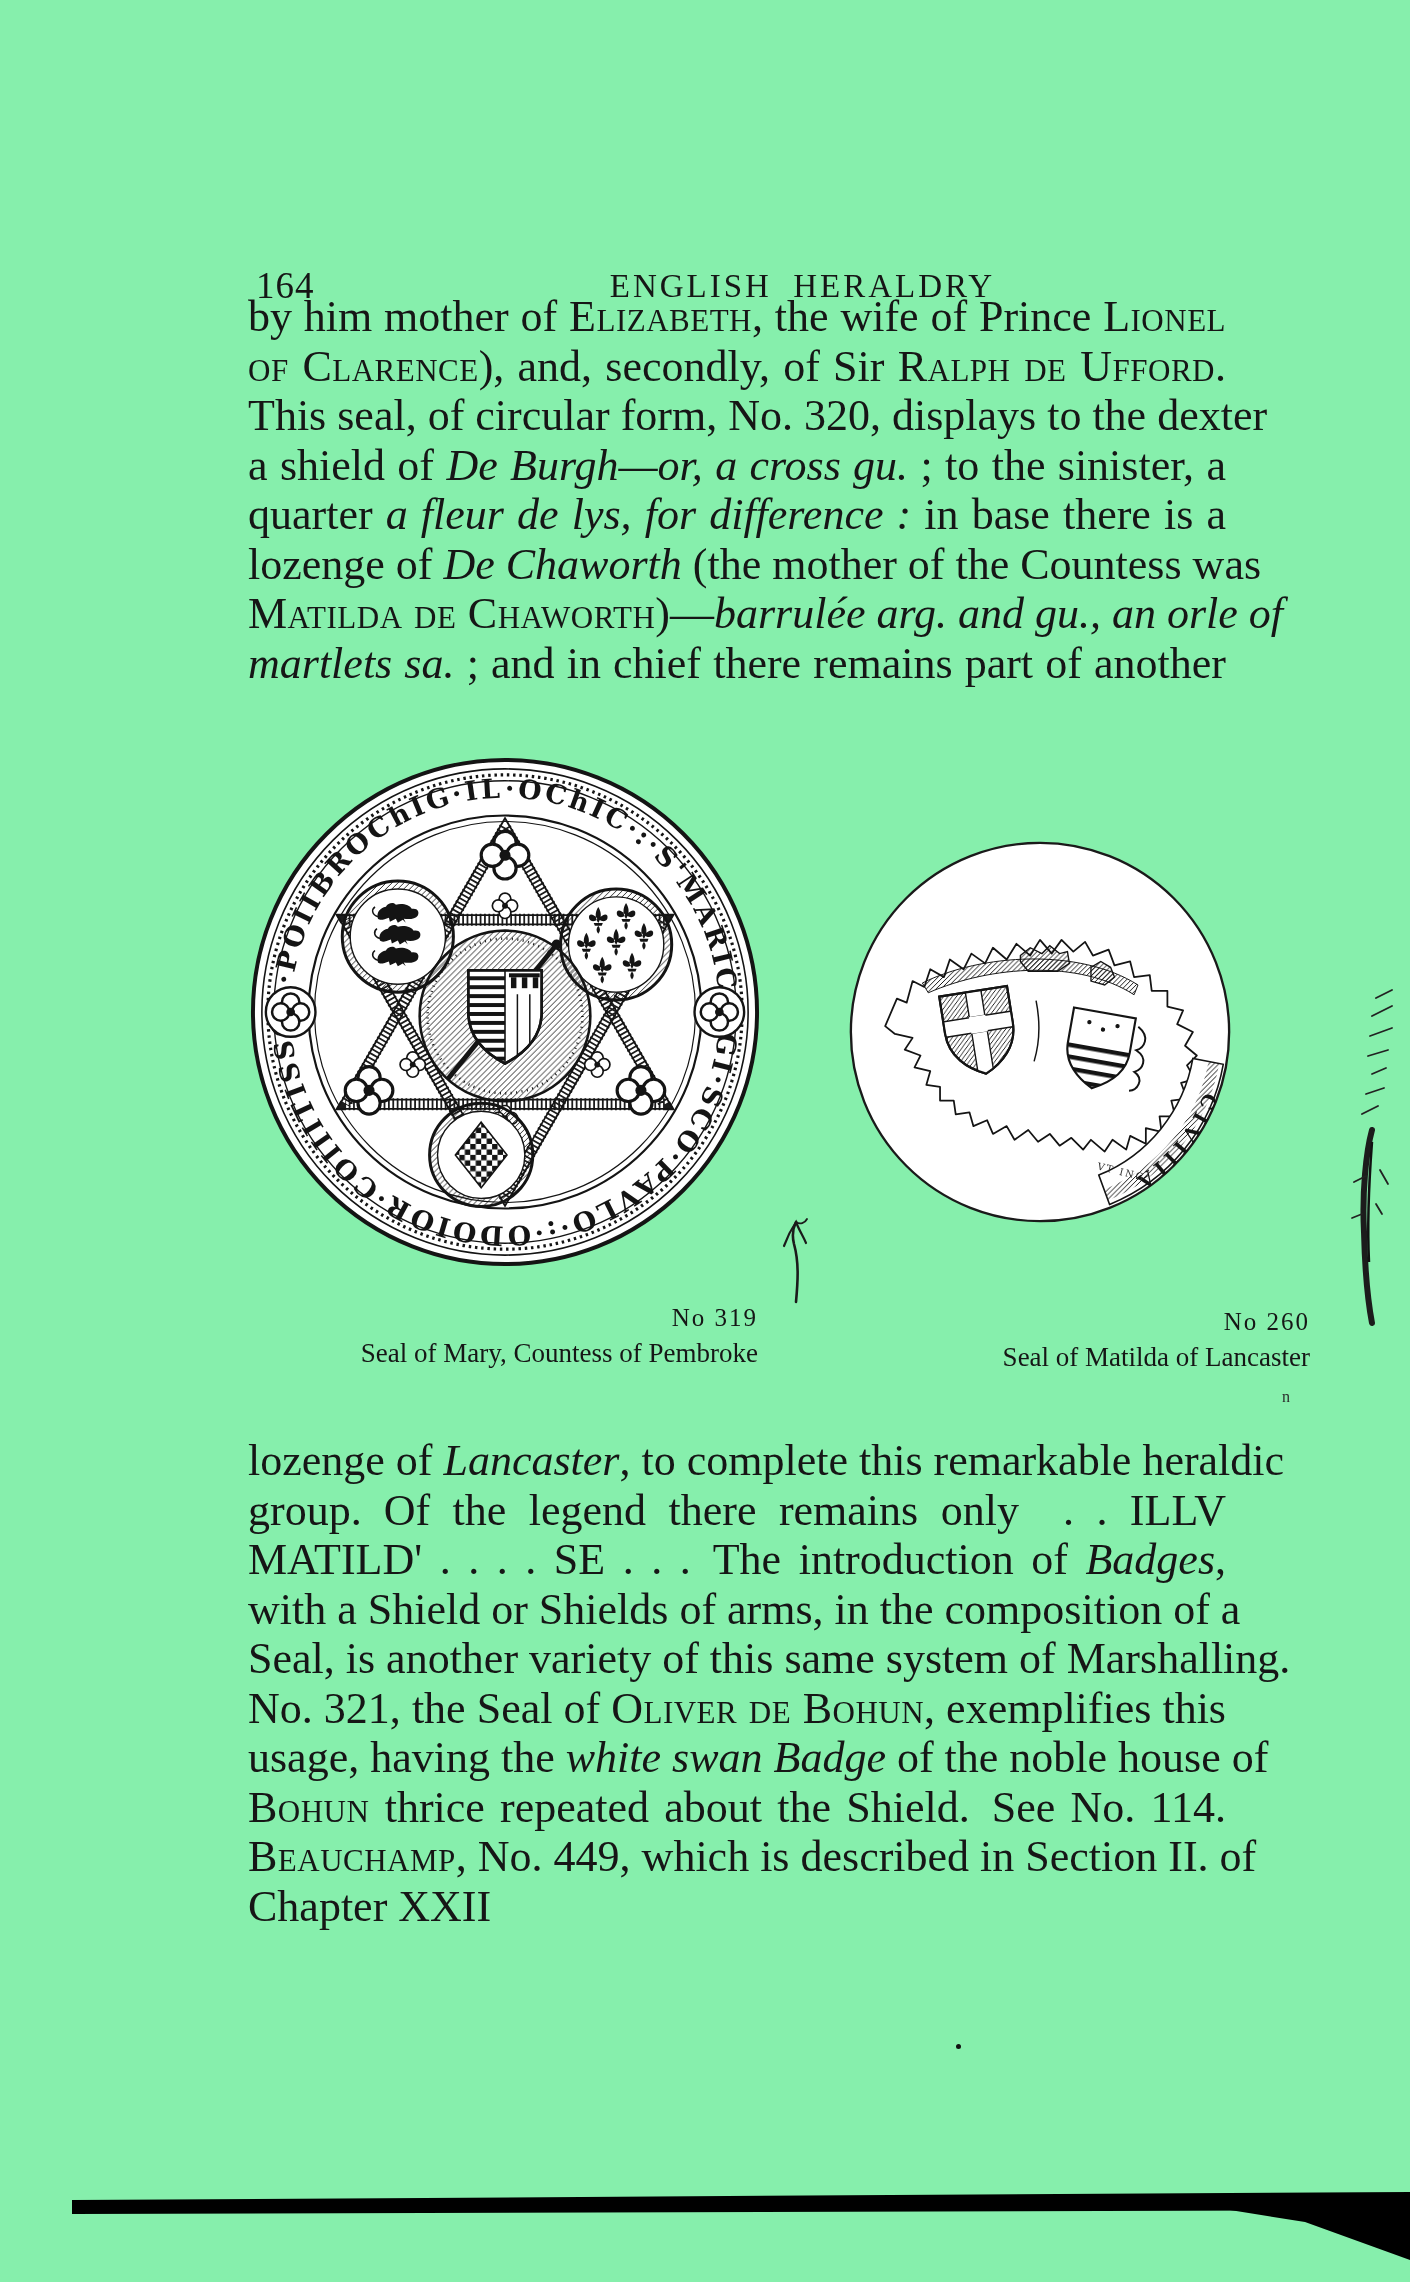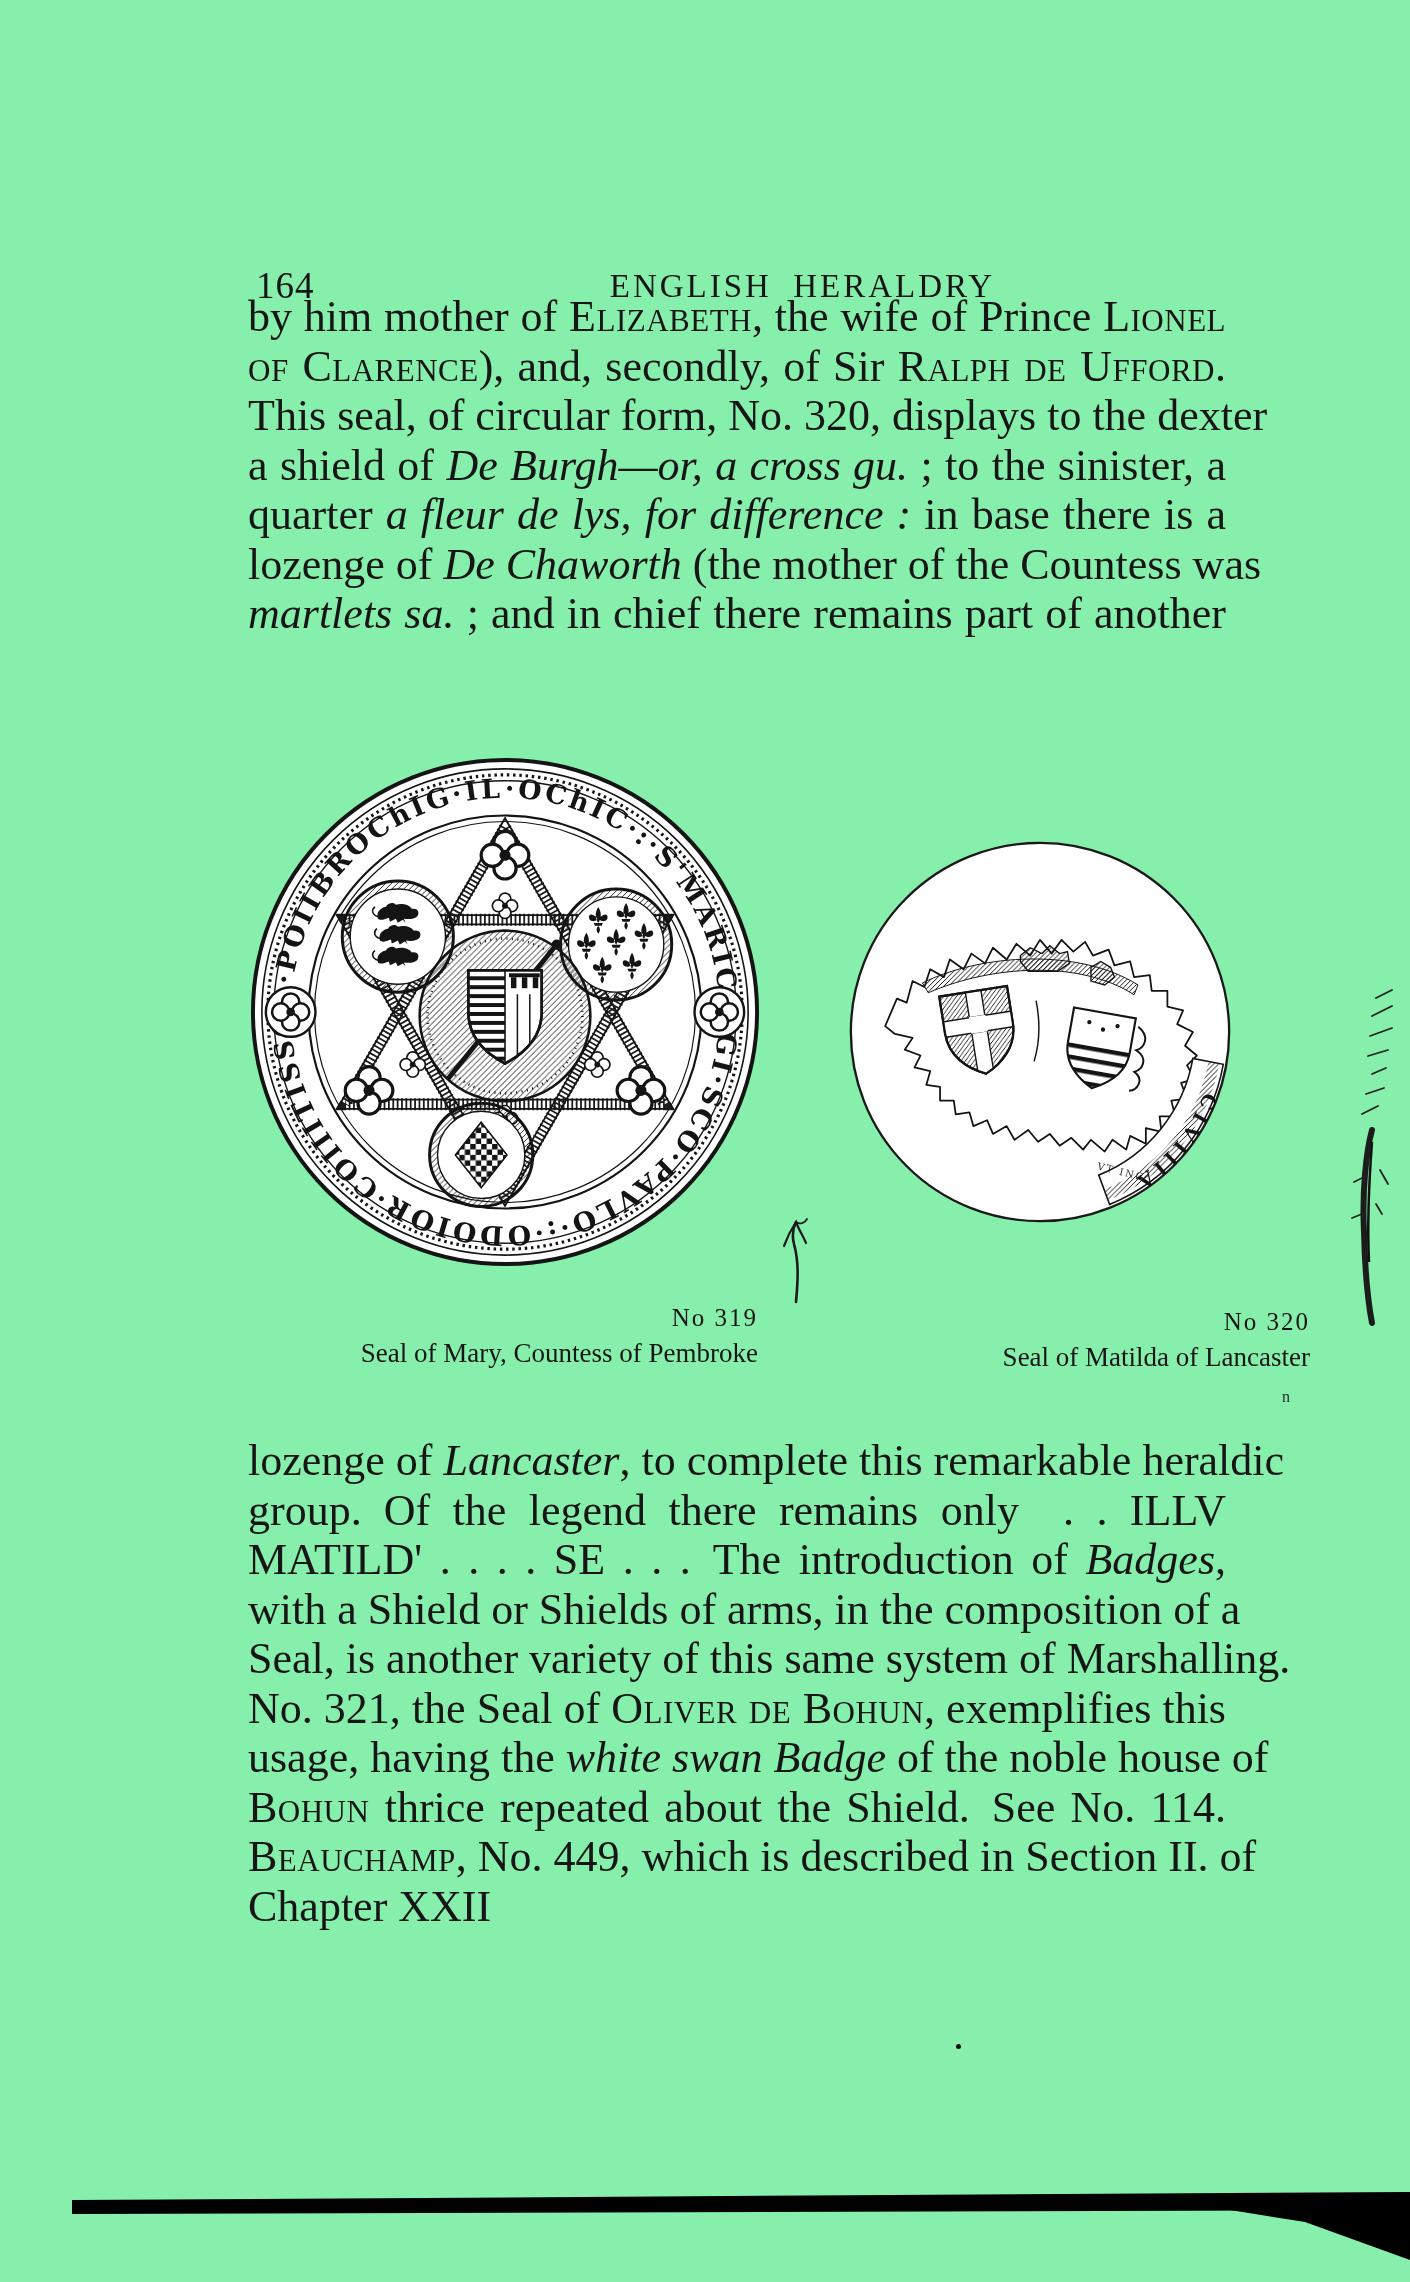--- a/index.html
+++ b/index.html
@@ -32,20 +32,21 @@
   <div class="abs pagenum">164</div>
   <div class="abs runhead">ENGLISH HERALDRY</div>
 
   <div class="abs para para1">
       <div class="tline"><span>by him mother of </span><span class="sc">Elizabeth</span><span>, the wife of Prince </span><span class="sc">Lionel</span></div>
       <div class="tline"><span class="sc">of Clarence</span><span>), and, secondly, of Sir </span><span class="sc">Ralph de Ufford</span><span>.</span></div>
       <div class="tline"><span>This seal, of circular form, No. 320, displays to the dexter</span></div>
       <div class="tline"><span>a shield of </span><span class="i">De Burgh—or, a cross gu.</span><span> ; to the sinister, a</span></div>
       <div class="tline"><span>quarter </span><span class="i">a fleur de lys, for difference :</span><span> in base there is a</span></div>
       <div class="tline"><span>lozenge of </span><span class="i">De Chaworth</span><span> (the mother of the Countess was</span></div>
+      <div class="tline"><span class="sc">Matilda de Chaworth</span><span>)—</span><span class="i">barrulée arg. and gu., an orle of</span></div>
       <div class="tline"><span class="i">martlets sa.</span><span> ; and in chief there remains part of another</span></div>
     </div>
 
   <svg class="abs" style="left:247px;top:754px;" width="516" height="516" viewBox="-260 -260 520 520">
     <defs>
       <pattern id="h5" width="6" height="6" patternUnits="userSpaceOnUse">
         <path d="M0,6 L6,0" stroke="#141414" stroke-width="0.9" fill="none"></path>
       </pattern>
       <pattern id="h5d" width="4.5" height="4.5" patternUnits="userSpaceOnUse">
         <path d="M0,4.5 L4.5,0" stroke="#141414" stroke-width="1.1" fill="none"></path>
@@ -225,21 +226,21 @@
       <textPath href="#bnd320">CIVIIIA</textPath>
     </text>
     <text x="58" y="140" font-size="10" letter-spacing="2" fill="#333" transform="rotate(14 58 140)">VT ING</text>
   </svg>
 
   <div class="abs caption cap-left">
     <div class="cap-no">No 319</div>
     <div class="cap-title">Seal of Mary, Countess of Pembroke</div>
   </div>
   <div class="abs caption cap-right">
-    <div class="cap-no">No 320</div>
+    <div class="cap-no">No 260</div>
     <div class="cap-title">Seal of Matilda of Lancaster</div>
   </div>
 
   <div class="abs stray">n</div>
 
   <div class="abs para para2">
       <div class="tline"><span>lozenge of </span><span class="i">Lancaster</span><span>, to complete this remarkable heraldic</span></div>
       <div class="tline"><span>group. Of the legend there remains only  . . ILLV</span></div>
       <div class="tline"><span>MATILD' . . . . SE . . . The introduction of </span><span class="i">Badges</span><span>,</span></div>
       <div class="tline"><span>with a Shield or Shields of arms, in the composition of a</span></div>

